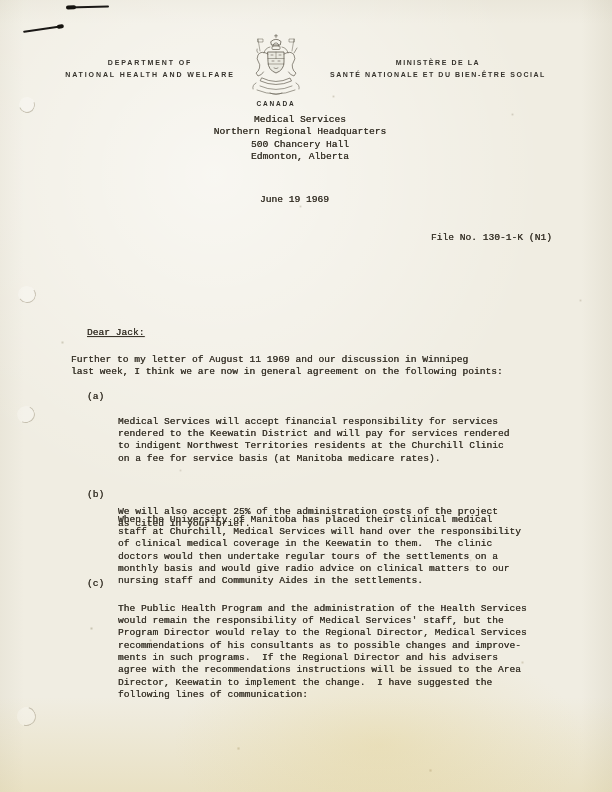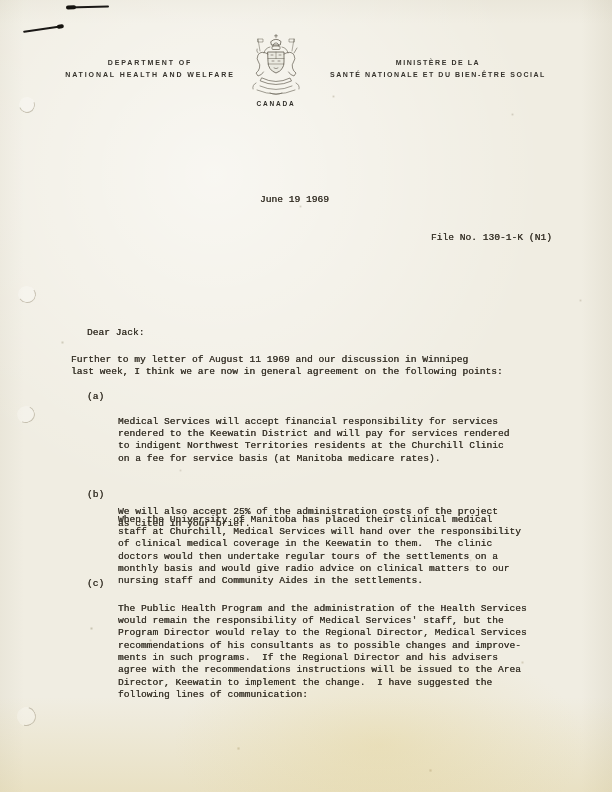--- a/index.html
+++ b/index.html
@@ -50,21 +50,21 @@
     font-size: 9.6px;
     line-height: 12.35px;
     white-space: pre;
     color: #3a352b;
     text-shadow: 0 0 0.5px rgba(58,53,43,0.85), 0.3px 0.3px 0 rgba(58,53,43,0.3);
   }
   .origin   { left: 178px; top: 114px; width: 244px; text-align: center; }
   .dateline { left: 260px; top: 194px; }
   .fileno   { left: 431px; top: 232px; }
   .recipient{ left: 87px;  top: 256px; }
-  .salute   { left: 87px;  top: 327px; }
+  .salute   { left: 87px;  top: 327px; text-decoration: underline; }
   .intro    { left: 71px;  top: 354px; }
 
   .item { left: 87px; display: flex; }
   .item-a { top: 391px; }
   .item-b { top: 489px; }
   .item-c { top: 578px; }
   .item-label { width: 31px; flex: 0 0 31px; }
   .para + .para { margin-top: 16px; }
 
   
@@ -155,20 +155,24 @@
       </g>
     </svg>
     <div class="crest-caption">CANADA</div>
   </div>
 
   <div class="lh lh-right">
     <div>MINISTÈRE DE LA</div>
     <div>SANTÉ NATIONALE ET DU BIEN-ÊTRE SOCIAL</div>
   </div>
 
+  <div class="mono origin">Medical Services
+Northern Regional Headquarters
+500 Chancery Hall
+Edmonton, Alberta</div>
 
   <div class="mono dateline">June 19 1969</div>
 
   <div class="mono fileno">File No. 130-1-K (N1)</div>
 
 
   <div class="mono salute">Dear Jack:</div>
 
   <div class="mono intro">Further to my letter of August 11 1969 and our discussion in Winnipeg
 last week, I think we are now in general agreement on the following points:</div>

